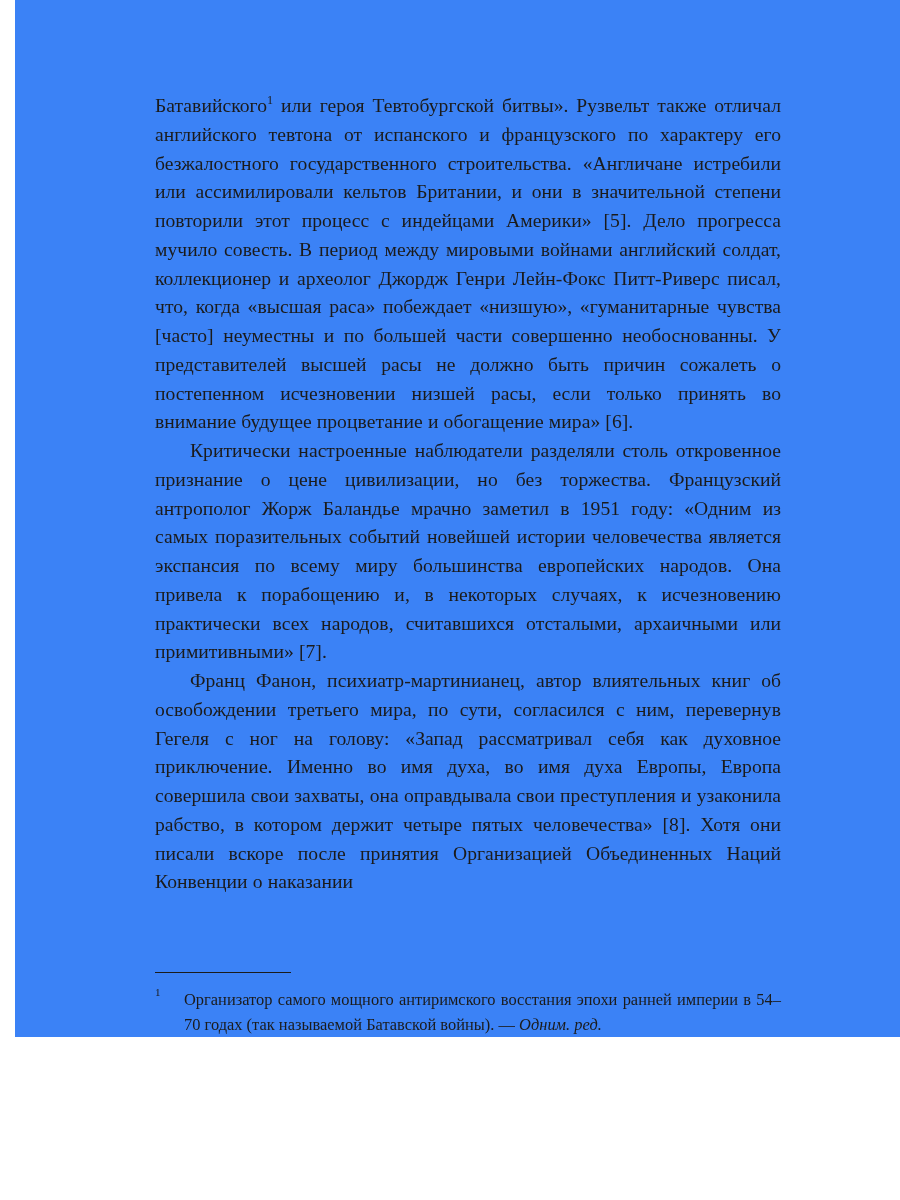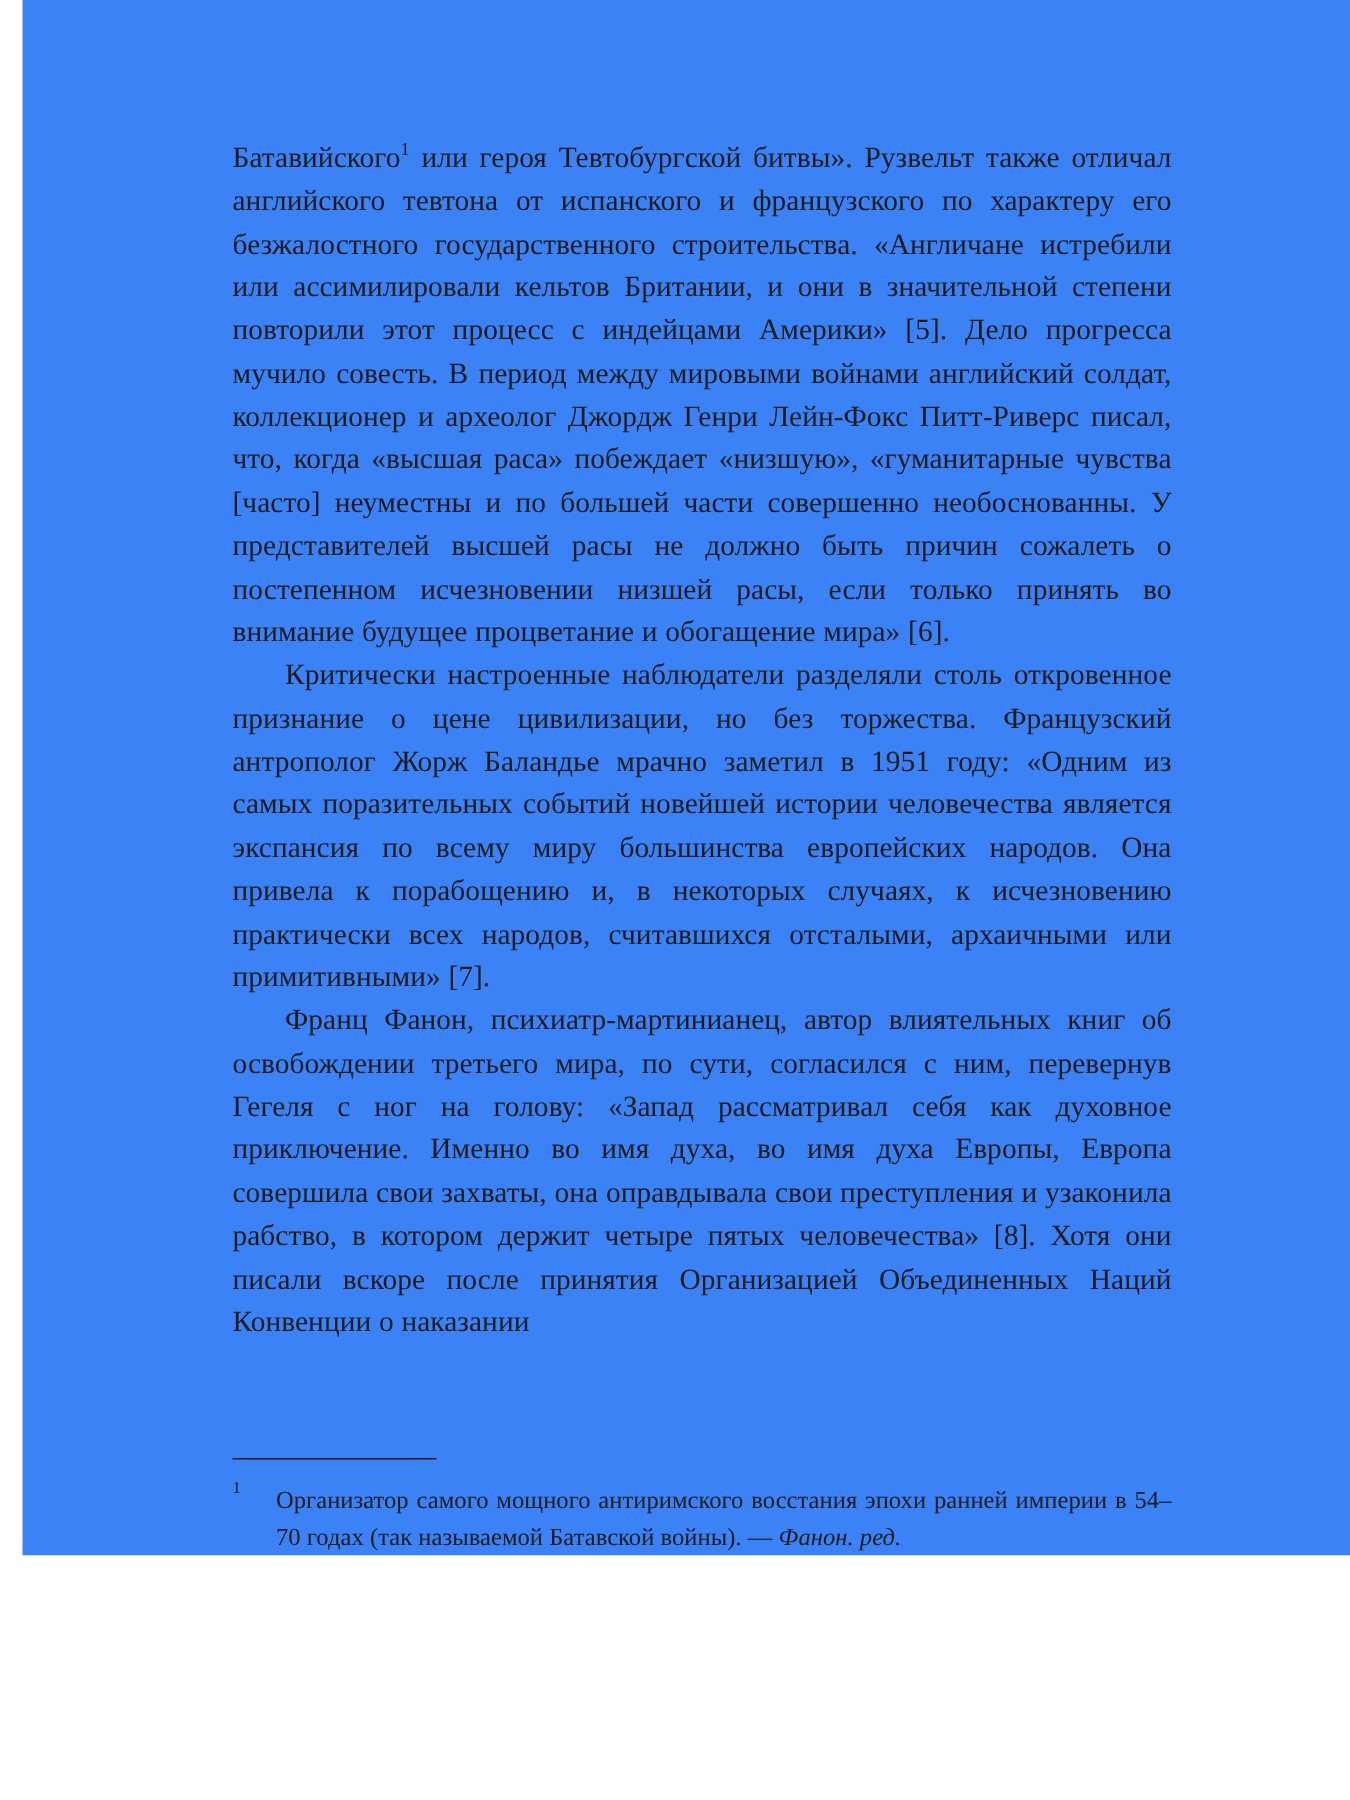--- a/index.html
+++ b/index.html
@@ -101,19 +101,19 @@
 
     <p class="para indent"><span>Критически настроенные наблюдатели разделяли столь откровенное признание о цене цивилизации, но без торжества. Французский антрополог Жорж Баландье мрачно заметил в 1951 году: «Одним из самых поразительных событий новейшей истории человечества является экспансия по всему миру большинства европейских народов. Она привела к порабощению и, в некоторых случаях, к исчезновению практически всех народов, считавшихся отсталыми, архаичными или примитивными» [7].</span></p>
 
     <p class="para indent"><span>Франц Фанон, психиатр-мартинианец, автор влиятельных книг об освобождении третьего мира, по сути, согласился с ним, перевернув Гегеля с ног на голову: «Запад рассматривал себя как духовное приключение. Именно во имя духа, во имя духа Европы, Европа совершила свои захваты, она оправдывала свои преступления и узаконила рабство, в котором держит четыре пятых человечества» [8]. Хотя они писали вскоре после принятия Организацией Объединенных Наций Конвенции о наказании</span></p>
 
   </div>
 
   <div class="footnote-zone">
     <div class="footnote-rule"></div>
     <div class="footnote">
-      <span class="footnote-marker">1</span><span>Организатор самого мощного антиримского восстания эпохи ранней империи в 54–70 годах (так называемой Батавской войны). — </span><span class="italic">Фанон. ред.</span>
+      <span class="footnote-marker">1</span><span>Организатор самого мощного антиримского восстания эпохи ранней империи в 54–70 годах (так называемой Батавской войны). — </span><span class="italic">Одним. ред.</span>
     </div>
   </div>
 
   <div class="folio">14</div>
 
 </div>
 
 </body></html>

